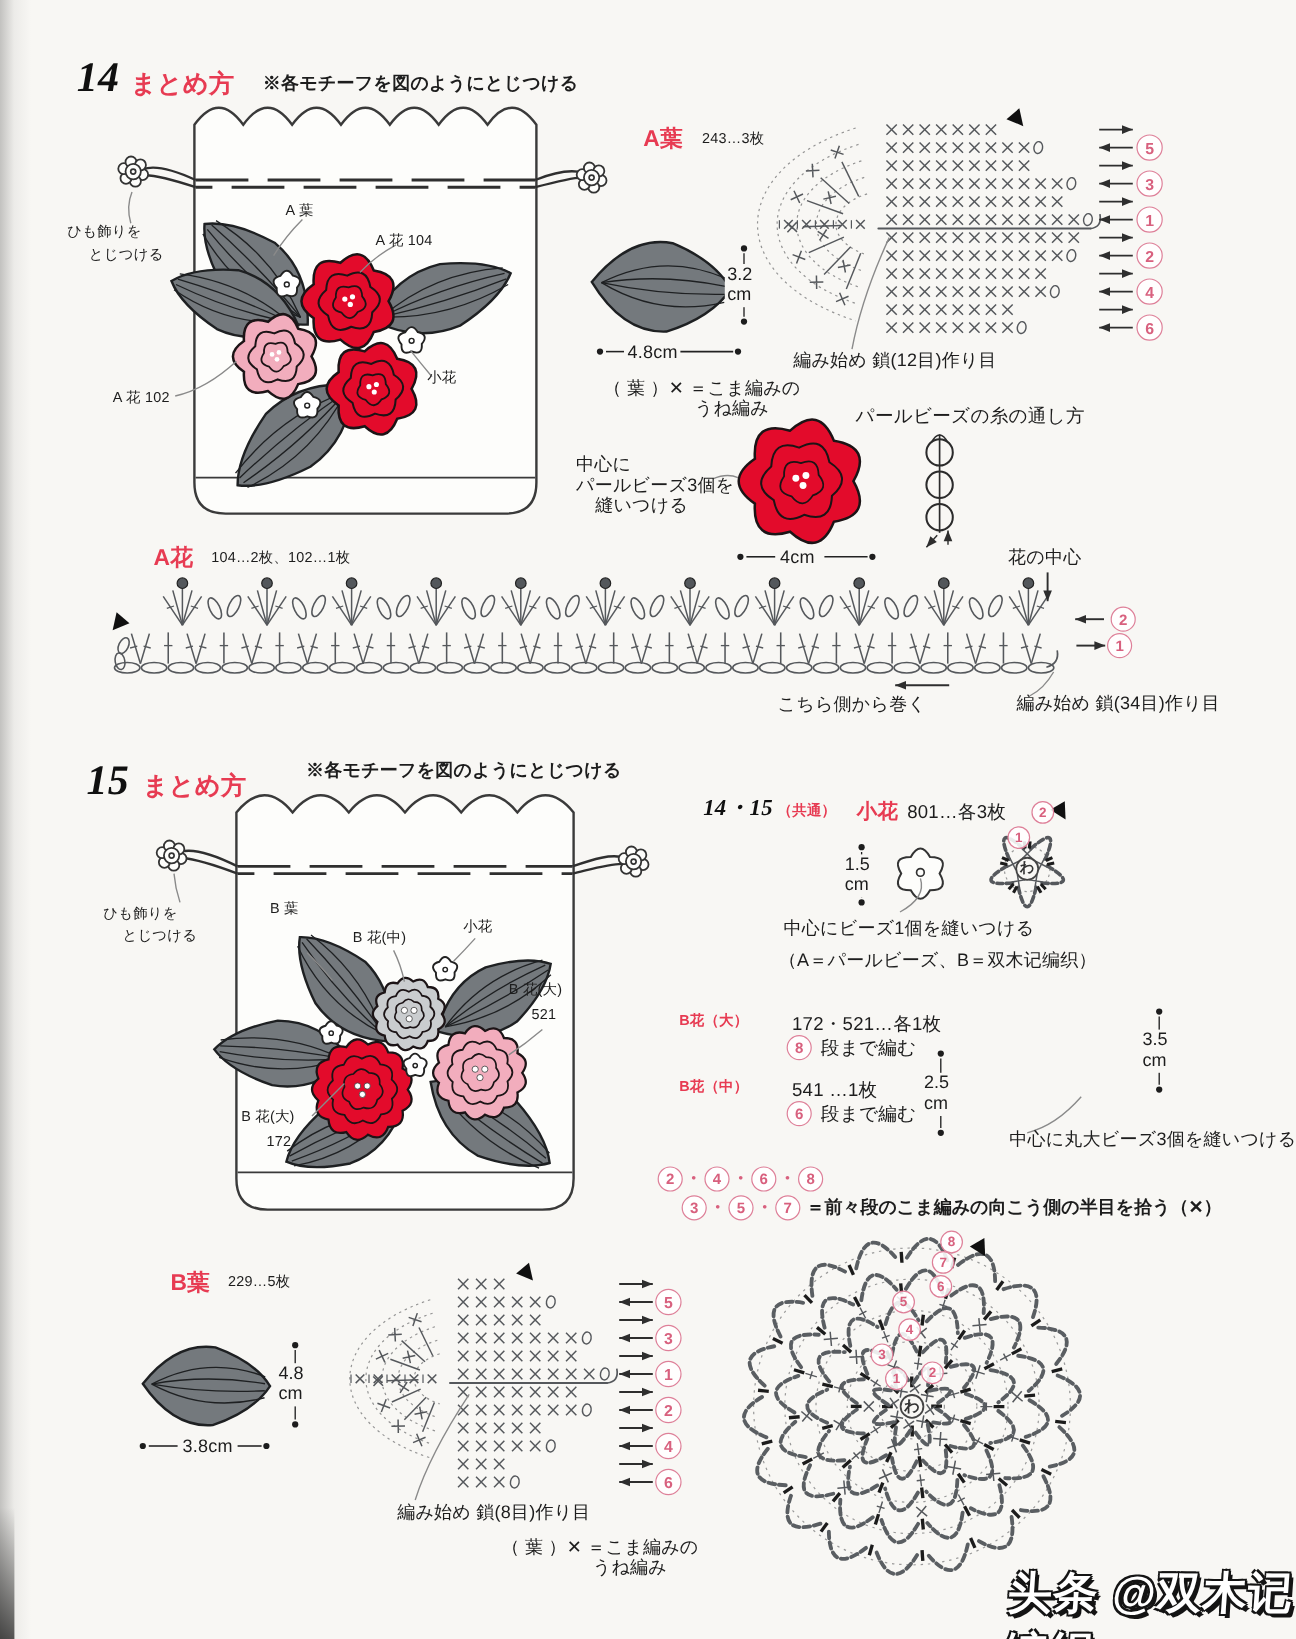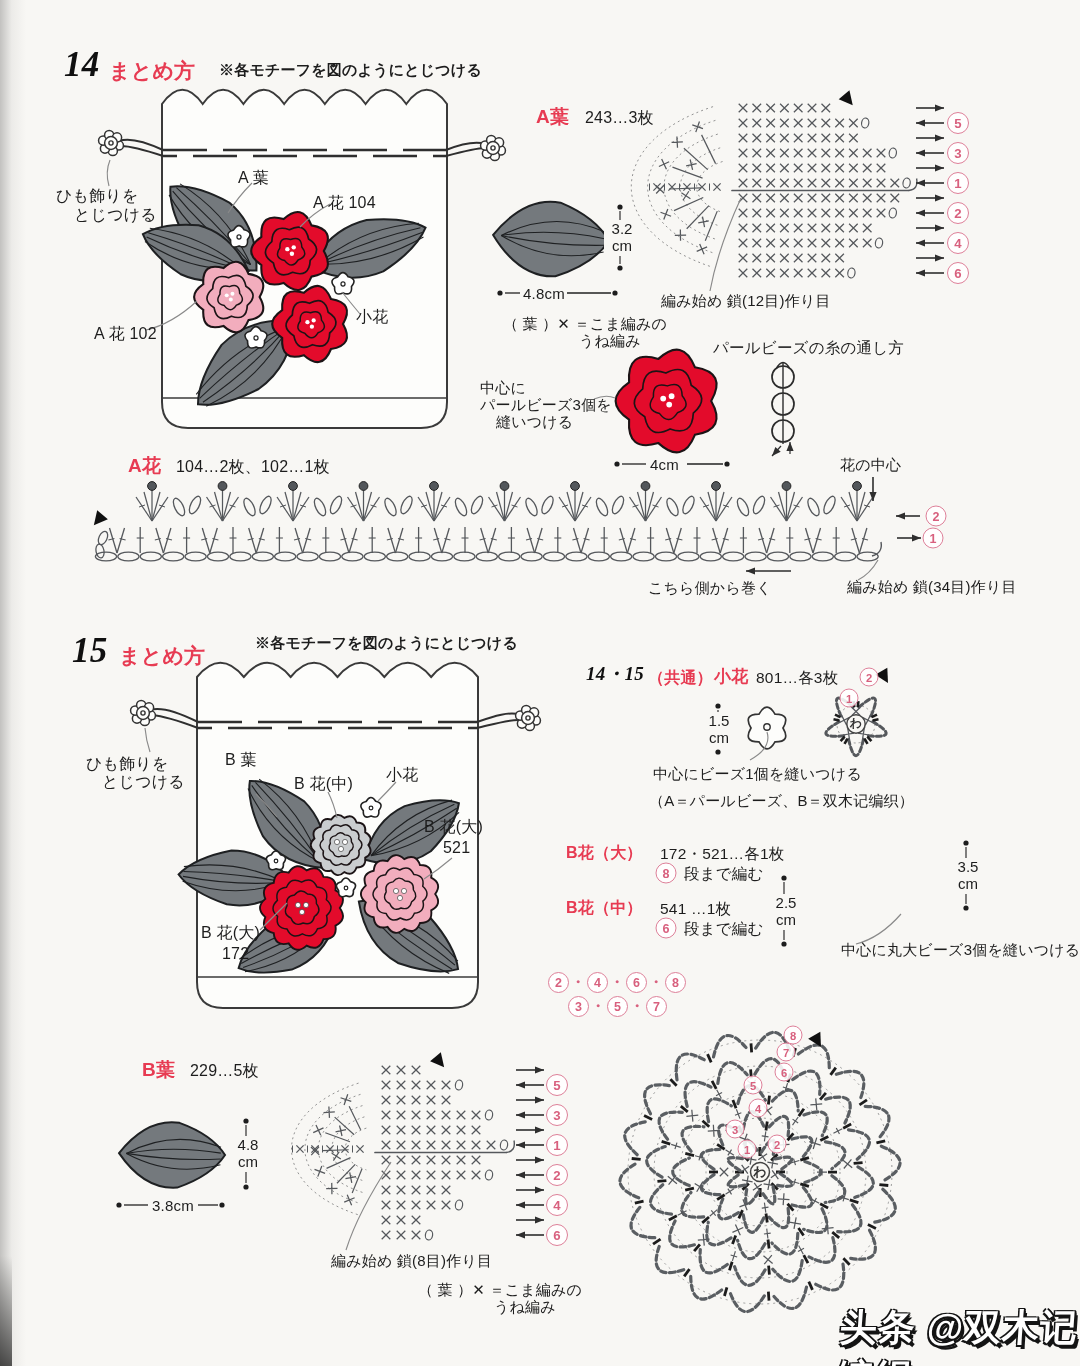--- a/index.html
+++ b/index.html
@@ -8,22 +8,22 @@
 #page::before{content:'';position:absolute;left:0;top:0;bottom:0;width:26px;z-index:5;pointer-events:none;
   background:linear-gradient(90deg,rgba(70,70,70,.30),rgba(130,130,130,.10) 45%,rgba(0,0,0,0))}
 #page::after{content:'';position:absolute;left:0;bottom:0;width:12px;height:110px;z-index:6;pointer-events:none;
   background:linear-gradient(to top,rgba(0,0,0,.65),rgba(0,0,0,0))}
 #art{position:absolute;left:0;top:0;z-index:1}
 #overlay{position:absolute;inset:0;z-index:3;pointer-events:none}
 .lbl{position:absolute;z-index:3;white-space:nowrap;font-size:15px;line-height:1.22;letter-spacing:.2px;color:#1d1d1d}
 .b{font-weight:700}.sb{font-weight:600}
 .red{color:#e73b52}
 .hnum{font-family:"Liberation Serif",serif;font-style:italic;font-weight:700;font-size:35px;line-height:1;color:#101010}
-.t21{font-size:21px}.t19{font-size:19px}.t17{font-size:17px}.t16{font-size:16px}.t155{font-size:15.5px}
-.vdim{position:absolute;z-index:3;background:#f8f7f4;text-align:center;font-size:15px;line-height:1.12;padding:1px 2px}
+.t21{font-size:21px}.t19{font-size:19px}.t17{font-size:17px}.t16{font-size:12px}.t155{font-size:15.5px}
+.vdim{position:absolute;z-index:3;background:#f8f7f4;text-align:left;font-size:15px;line-height:1.12;padding:1px 2px}
 .cnum{position:absolute;z-index:4;border:1.7px solid #de8099;border-radius:50%;color:#d8607e;
   background:rgba(255,255,255,.88);display:flex;align-items:center;justify-content:center;font-weight:700;
   transform:translate(-50%,-50%);font-family:"Liberation Sans",sans-serif}
 .lrow{position:absolute;z-index:3;display:flex;align-items:center;font-size:15px;font-weight:600;color:#1d1d1d;white-space:nowrap}
 .cni{width:19px;height:19px;border:1.6px solid #de8099;border-radius:50%;color:#d8607e;background:#fff;
   display:inline-flex;align-items:center;justify-content:center;font-size:12.5px;font-weight:700;flex:none}
 .sep{color:#d8607e;font-weight:700;margin:0 1.5px}
 .ltxt{margin-left:5px}
 .wa{position:absolute;z-index:4;transform:translate(-50%,-50%);color:#333;font-weight:600;font-size:13px}
 #watermark{position:absolute;z-index:7;font-weight:900;font-size:37px;color:#fff;letter-spacing:1px;transform:skewX(-4deg);
@@ -1194,17 +1194,18 @@
         <span class="cni">6</span>
         <span class="sep">・</span>
         <span class="cni">8</span>
       </div>
       <div class="lrow" style="left: 568px; top: 996px;">
         <span class="cni">3</span>
         <span class="sep">・</span>
         <span class="cni">5</span>
         <span class="sep">・</span>
         <span class="cni">7</span>
+        <span class="ltxt">＝前々段のこま編みの向こう側の半目を拾う（✕）</span>
       </div>
     </div>
 
   <div id="watermark" style="left:838px;top:1303px">头条 @双木记编织</div>
 </div>
 
 </body></html>

